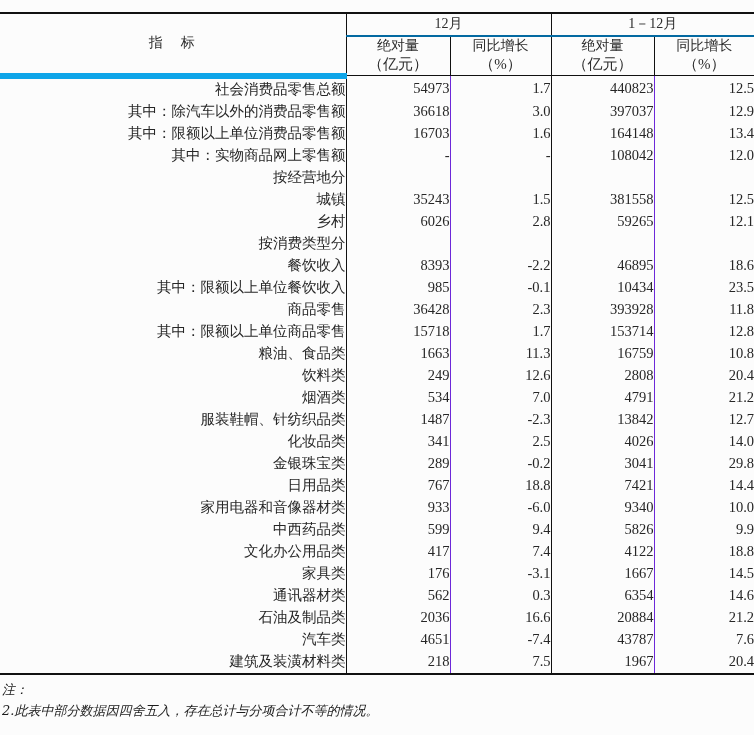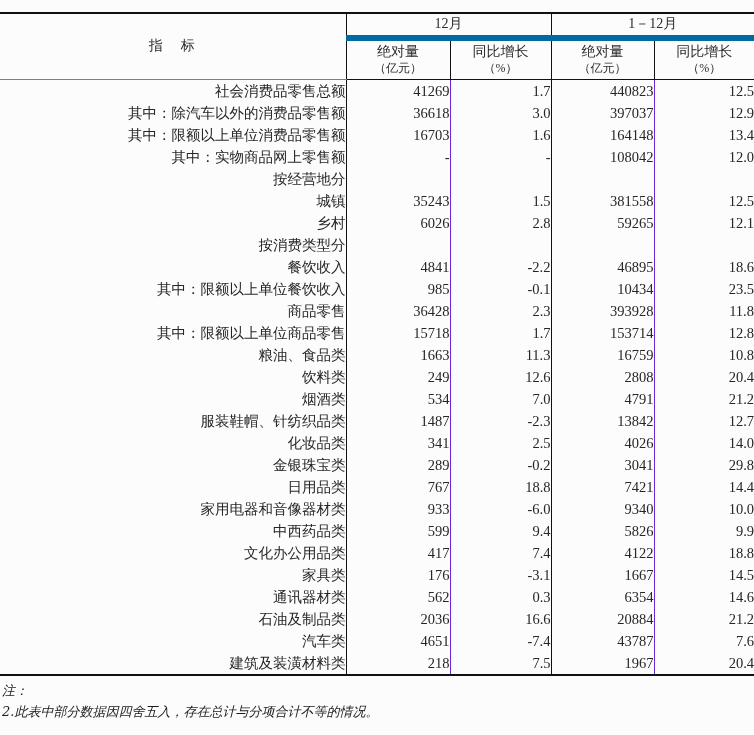--- a/index.html
+++ b/index.html
@@ -26,28 +26,28 @@
   }
   thead th{
     text-align:center;
     vertical-align:middle;
     font-size:14px;
     line-height:1.3;
     color:#2b2b2b;
   }
   .h-indicator{
     border-right:1px solid #111;
-    border-bottom:1px solid #0ea5e9;
+    border-bottom:6px solid #0ea5e9;
     letter-spacing:2px;
   }
-  .h-group{height:21px;border-bottom:6px solid #0369a1;}
+  .h-group{height:21px;border-bottom:2px solid #0369a1;}
   .h-group.g2{border-left:1px solid #111;}
   .h-sub{height:38px;border-bottom:1px solid #111;}
   .h-sub.bl{border-left:1px solid #111;}
-  .h-unit{display:block;font-size:12px;}
+  .h-unit{display:block;font-size:15px;}
   tbody td{height:22px;font-size:14.5px;}
   td.lbl{text-align:right;}
   td.num{text-align:right;padding-right:10px;}
   td.c2,td.c4{border-left:1px solid #111;}
   td.c3,td.c5{border-left:1px solid #6d28d9;}
   .indent-0{padding-left:2px;}
   .indent-1{padding-left:22px;}
   .indent-2{padding-left:38px;}
   .indent-3{padding-left:78px;}
   .notes{
@@ -95,21 +95,21 @@
         </th>
         <th class="h-sub bl">
           <span>同比增长</span>
           <span class="h-unit">（%）</span>
         </th>
       </tr>
     </thead>
     <tbody>
         <tr>
       <td class="lbl c1 indent-0">社会消费品零售总额</td>
-      <td class="num c2">41269</td>
+      <td class="num c2">54973</td>
       <td class="num c3">1.7</td>
       <td class="num c4">440823</td>
       <td class="num c5">12.5</td>
     </tr>
         <tr>
       <td class="lbl c1 indent-1">其中：除汽车以外的消费品零售额</td>
       <td class="num c2">36618</td>
       <td class="num c3">3.0</td>
       <td class="num c4">397037</td>
       <td class="num c5">12.9</td>
@@ -151,21 +151,21 @@
     </tr>
         <tr>
       <td class="lbl c1 indent-0">按消费类型分</td>
       <td class="num c2"></td>
       <td class="num c3"></td>
       <td class="num c4"></td>
       <td class="num c5"></td>
     </tr>
         <tr>
       <td class="lbl c1 indent-1">餐饮收入</td>
-      <td class="num c2">4841</td>
+      <td class="num c2">8393</td>
       <td class="num c3">-2.2</td>
       <td class="num c4">46895</td>
       <td class="num c5">18.6</td>
     </tr>
         <tr>
       <td class="lbl c1 indent-2">其中：限额以上单位餐饮收入</td>
       <td class="num c2">985</td>
       <td class="num c3">-0.1</td>
       <td class="num c4">10434</td>
       <td class="num c5">23.5</td>

